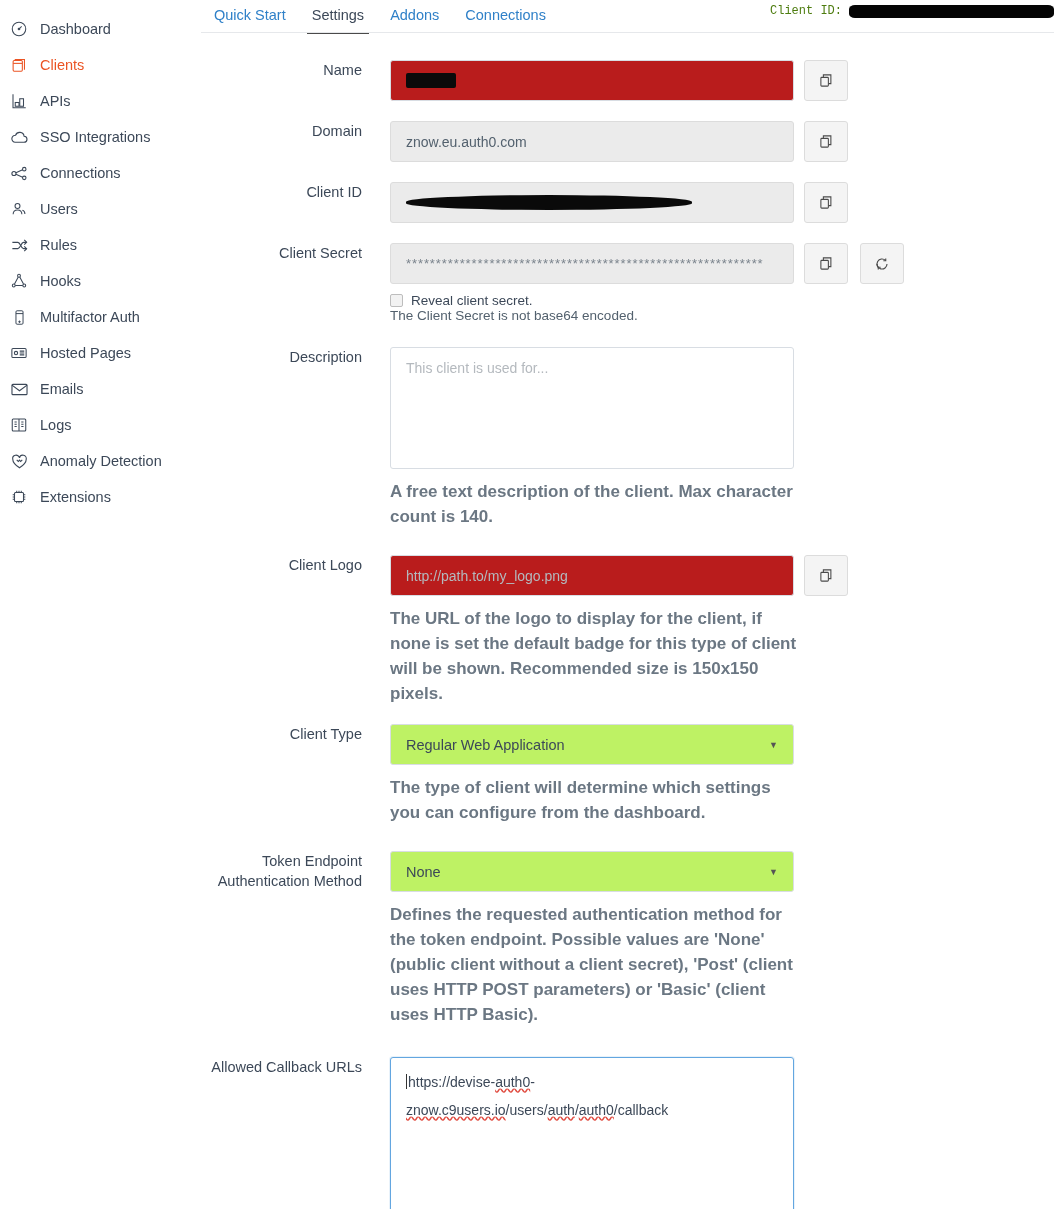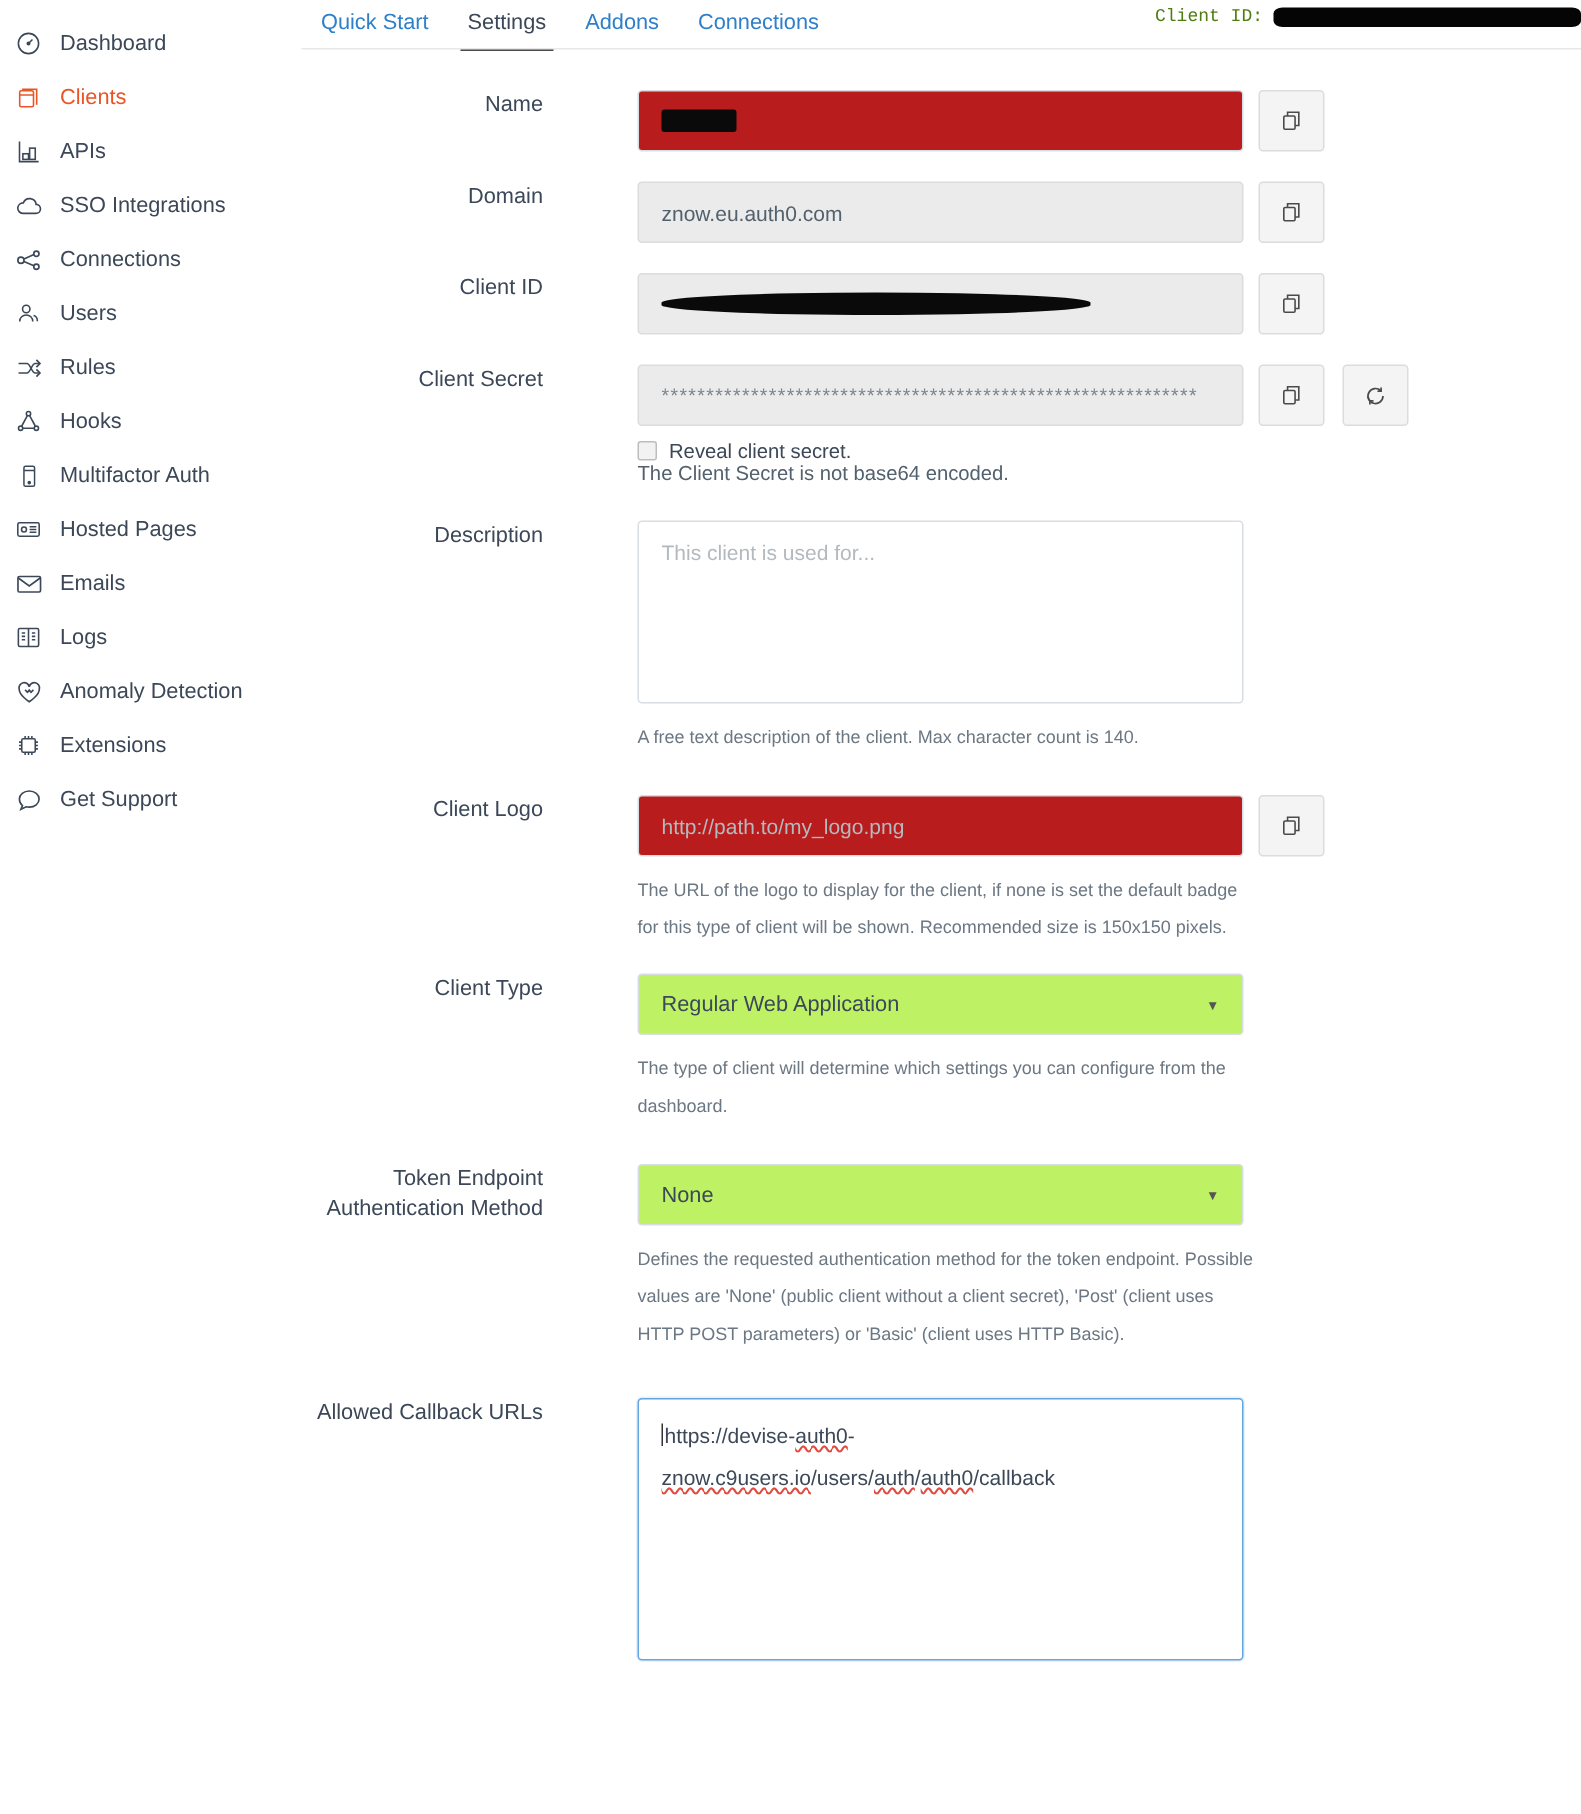--- a/index.html
+++ b/index.html
@@ -76,21 +76,21 @@
   .clientid-head .redact-head {
     display: inline-block;
     width: 205px; height: 13px;
     background: #050505;
     margin-left: 7px;
     border-radius: 6px/4px;
   }
 
   
   .form { position: absolute; left: 190px; top: 60px; width: 864px; }
-  .row { display: flex; position: relative; margin-bottom: 0; gap: 35px; }
+  .row { display: flex; position: relative; margin-bottom: 0; }
   .lbl {
     width: 200px; flex: 0 0 200px;
     text-align: right;
     padding-right: 28px;
     font-size: 14.5px;
     color: #3c4858;
     line-height: 20px;
   }
   .lbl .l2 { display:block; }
   .ctrl { flex: 1 1 auto; position: relative; }
@@ -165,24 +165,25 @@
     background: #bef264;
     font-size: 14.5px; color: #3c4858;
     padding: 0 15px;
     display:flex; align-items:center; justify-content:space-between;
     cursor: pointer;
   }
   .caret-dn { font-size: 9px; color:#555; }
 
   .help {
     width: 412px;
-    font-size: 12px;
+    font-size: 17px;
     color: #6b7783;
     line-height: 25px;
     margin-top: 10px;
+    font-weight: bold;
   }
 
   .chk-row {
     display:flex; align-items:center;
     margin-top: 9px;
     font-size: 13.5px; color:#3c4858;
   }
   .chkbox {
     width: 13px; height: 13px;
     border: 1px solid #bdbdbd;
@@ -344,28 +345,20 @@
     <div class="nav-item">
       <span class="nav-ico">
         <svg width="18" height="18" viewBox="0 0 24 24" fill="none" stroke="#3c4858" stroke-width="1.4">
           <rect x="6" y="6" width="12" height="12" rx="1.3"></rect>
           <path d="M9 6V3.6M12 6V3.6M15 6V3.6M9 18v2.4M12 18v2.4M15 18v2.4M6 9H3.6M6 12H3.6M6 15H3.6M18 9h2.4M18 12h2.4M18 15h2.4"></path>
         </svg>
       </span>
       <span class="nav-label">Extensions</span>
     </div>
 
-    <div class="nav-item">
-      <span class="nav-ico">
-        <svg width="19" height="19" viewBox="0 0 24 24" fill="none" stroke="#3c4858" stroke-width="1.4">
-          <path d="M12 4.2c4.7 0 8.3 3 8.3 6.8S16.7 17.8 12 17.8a11 11 0 0 1-2.6-.3L5 19.6l1.3-3.1A6.9 6.9 0 0 1 3.7 11c0-3.8 3.6-6.8 8.3-6.8z"></path>
-        </svg>
-      </span>
-      <span class="nav-label">Get Support</span>
-    </div>
   </nav>
 
   <div class="tabbar">
     <div class="tabs">
       <div class="tab">Quick Start</div>
       <div class="tab active">Settings</div>
       <div class="tab">Addons</div>
       <div class="tab">Connections</div>
     </div>
     <div class="tabline"></div>

